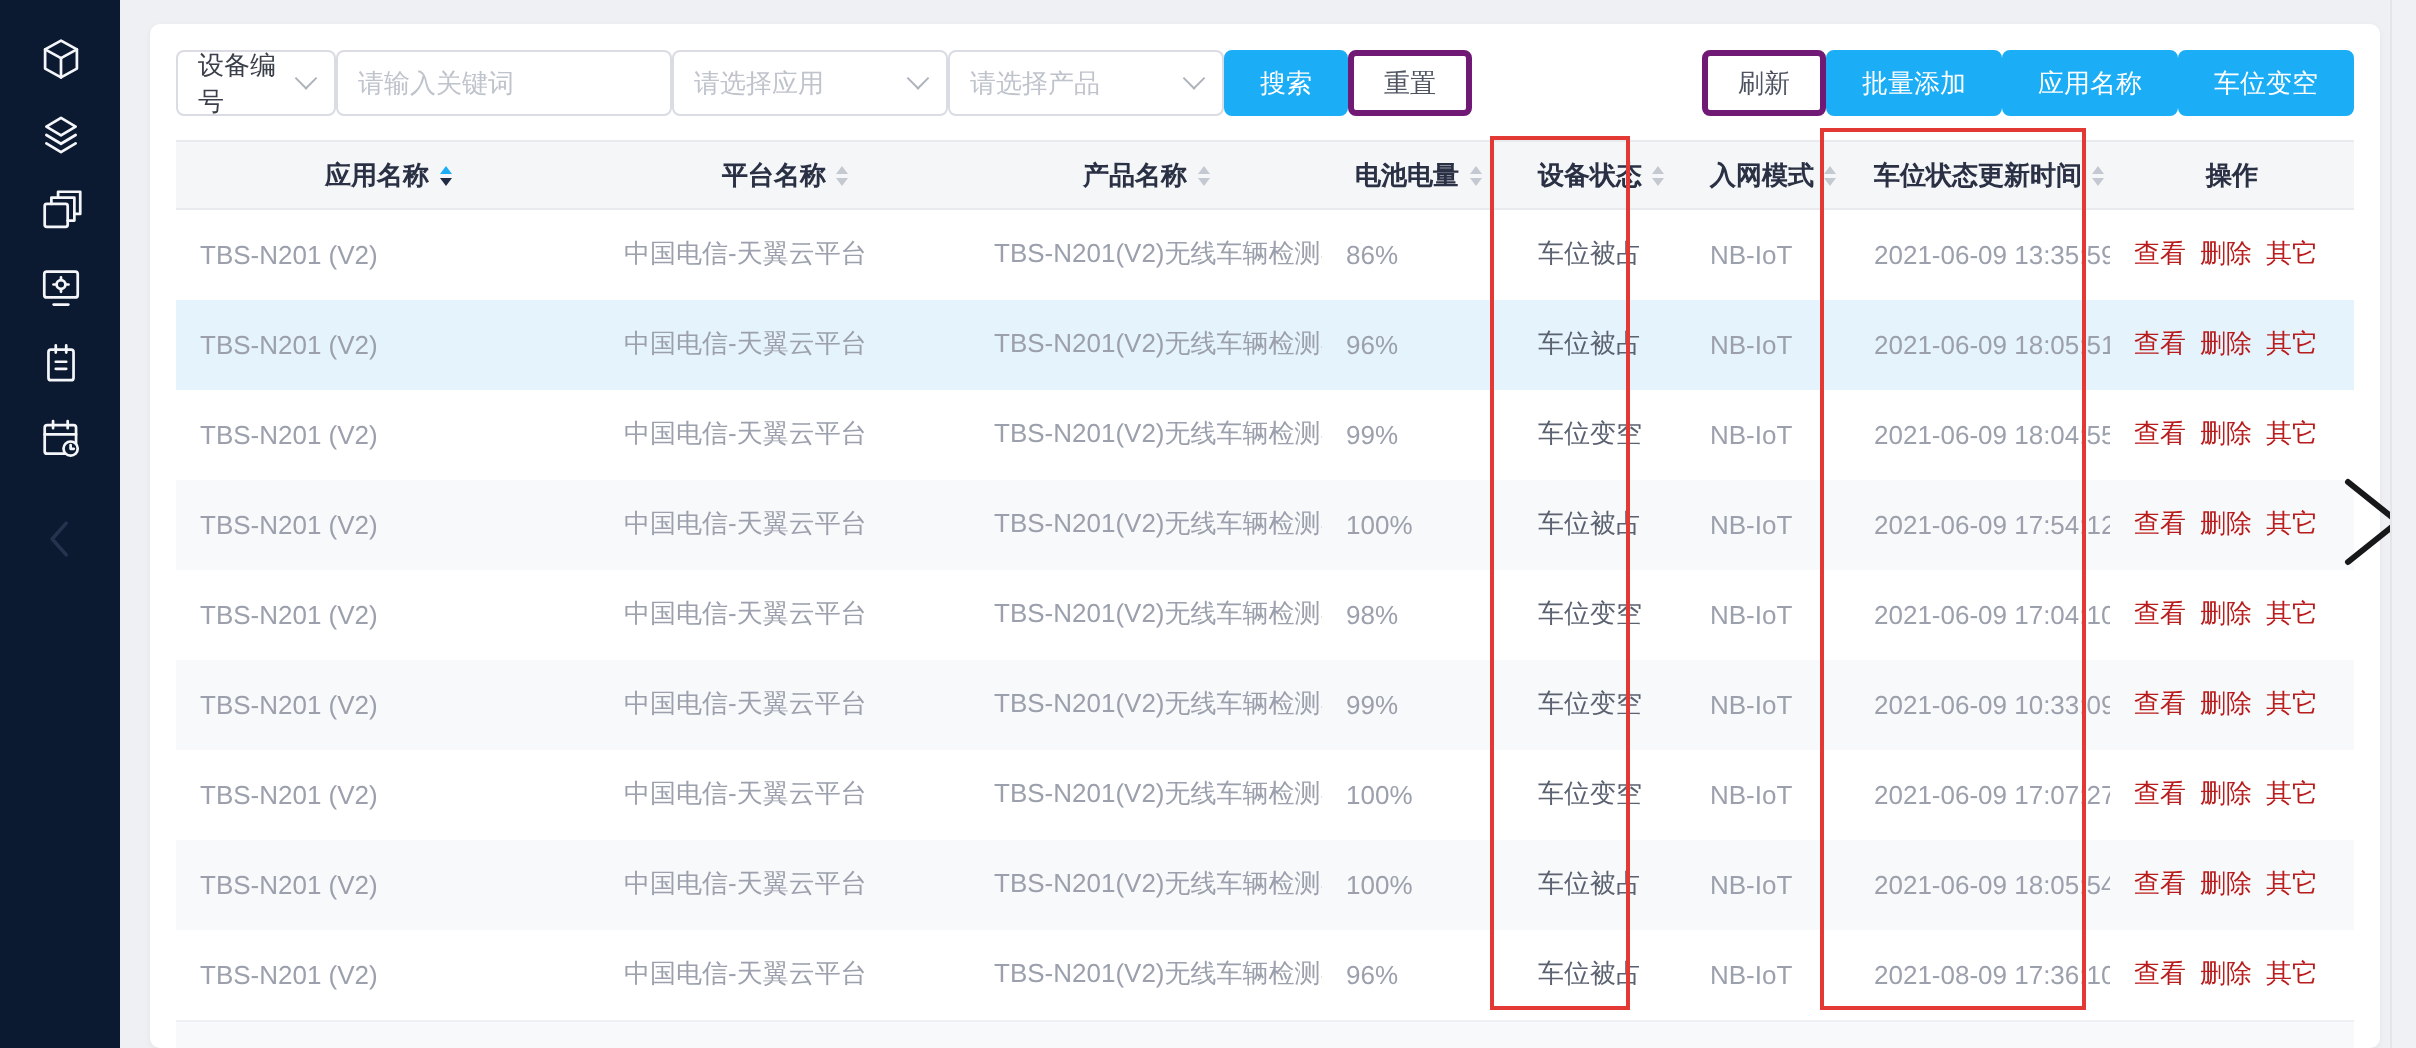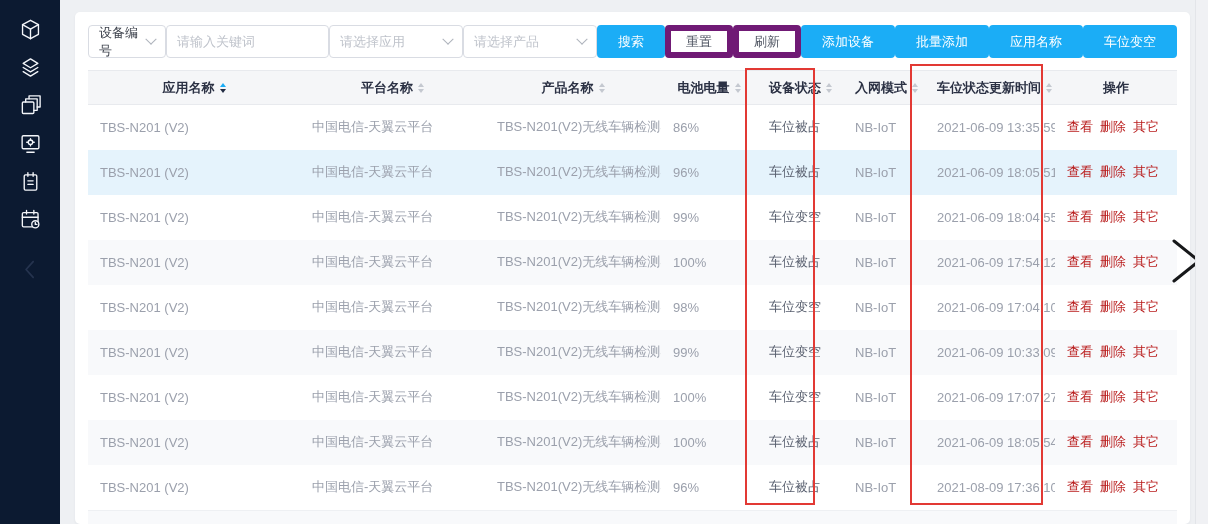--- a/index.html
+++ b/index.html
@@ -35,21 +35,21 @@
   .ctl.placeholder { color:#bfc3cb; }
   .select { justify-content:space-between; }
   .sel-caret {
     width:8px; height:8px; border-right:1.4px solid #aeb3bc; border-bottom:1.4px solid #aeb3bc;
     transform:rotate(45deg) translate(-2px,-2px); margin-left:8px; flex:0 0 auto;
   }
   .inp { width:168px; }
   .inp input { border:none; outline:none; width:100%; font-size:13px; color:#14532d; font-family:inherit; }
   .inp input::placeholder { color:#bfc3cb; }
   .btn {
-    height:33px; border-radius:4px; border:6px solid #701a75; background:#fff; color:#4d5360;
+    height:33px; border-radius:4px; border:3px solid #701a75; background:#fff; color:#4d5360;
     padding:0 15px; font-size:13px; cursor:pointer; font-family:inherit; white-space:nowrap;
   }
   .btn.primary { background:#1badf6; border-color:#1badf6; color:#fff; }
   .spacer { margin-left:auto; }
   
   table { width:100%; border-collapse:collapse; table-layout:fixed; margin-top:12px; }
   thead th {
     background:#f5f6f8; border-top:1px solid #e8eaee; border-bottom:1px solid #e8eaee;
     height:34px; text-align:center; padding:0 12px; color:#2b3144; font-size:13px; font-weight:700;
     white-space:nowrap; overflow:hidden;
@@ -147,21 +147,20 @@
       <span>请选择应用</span>
       <span class="sel-caret"></span>
     </div>
     <div class="ctl select placeholder" style="width:138px">
       <span>请选择产品</span>
       <span class="sel-caret"></span>
     </div>
     <button class="btn primary">搜索</button>
     <button class="btn">重置</button>
     <button class="btn spacer">刷新</button>
-    <button class="btn primary">添加设备</button>
     <button class="btn primary">批量添加</button>
     <button class="btn primary">应用名称</button>
     <button class="btn primary">车位变空</button>
   </div>
 
   <table>
     <colgroup>
       <col style="width:212px">
         <col style="width:185px">
         <col style="width:176px">

